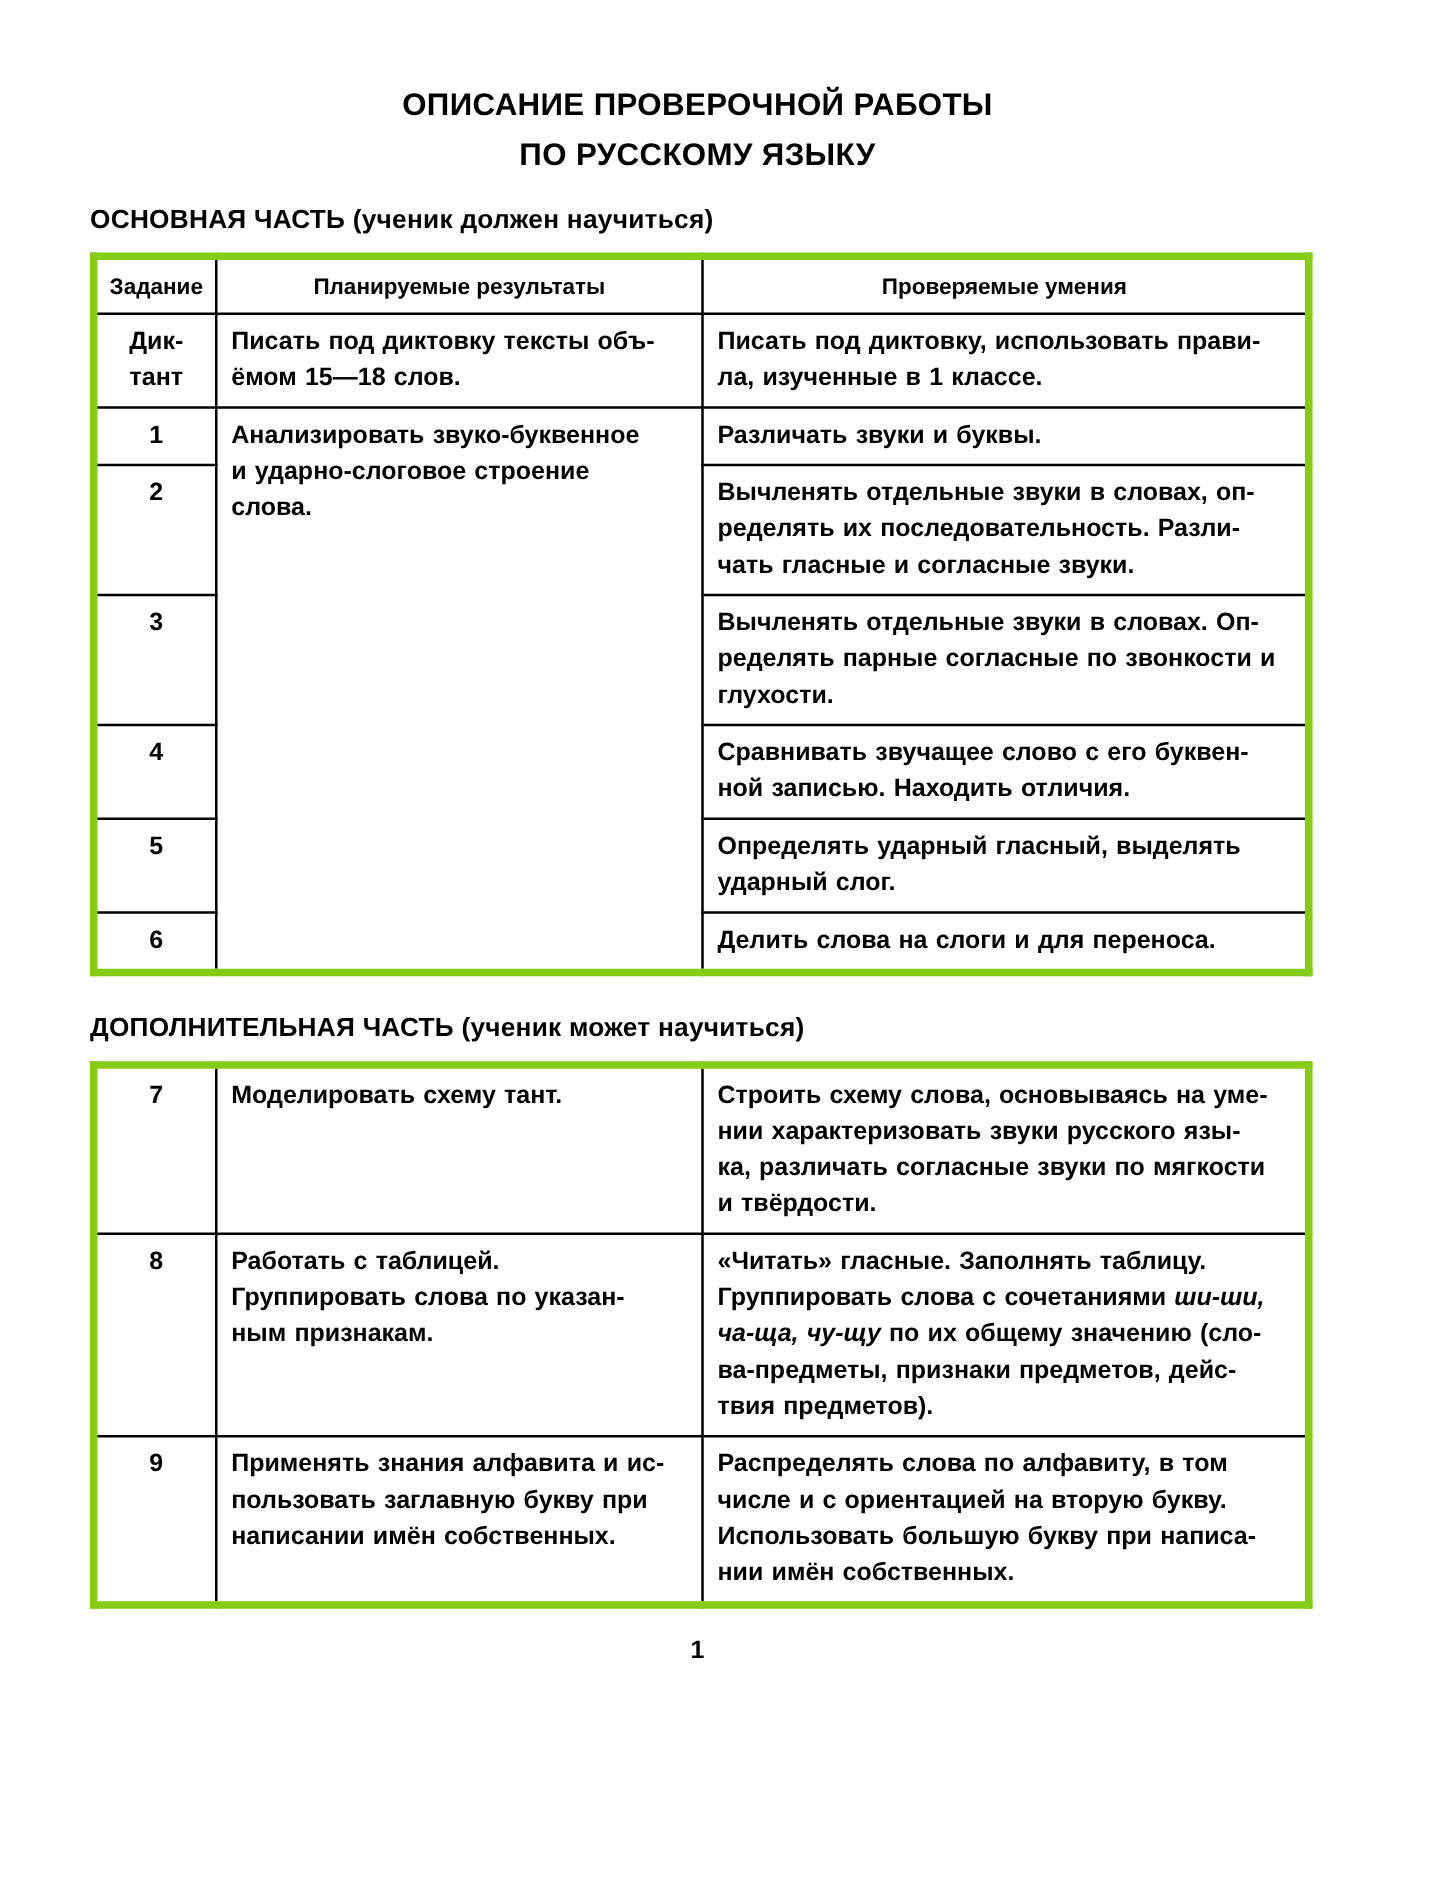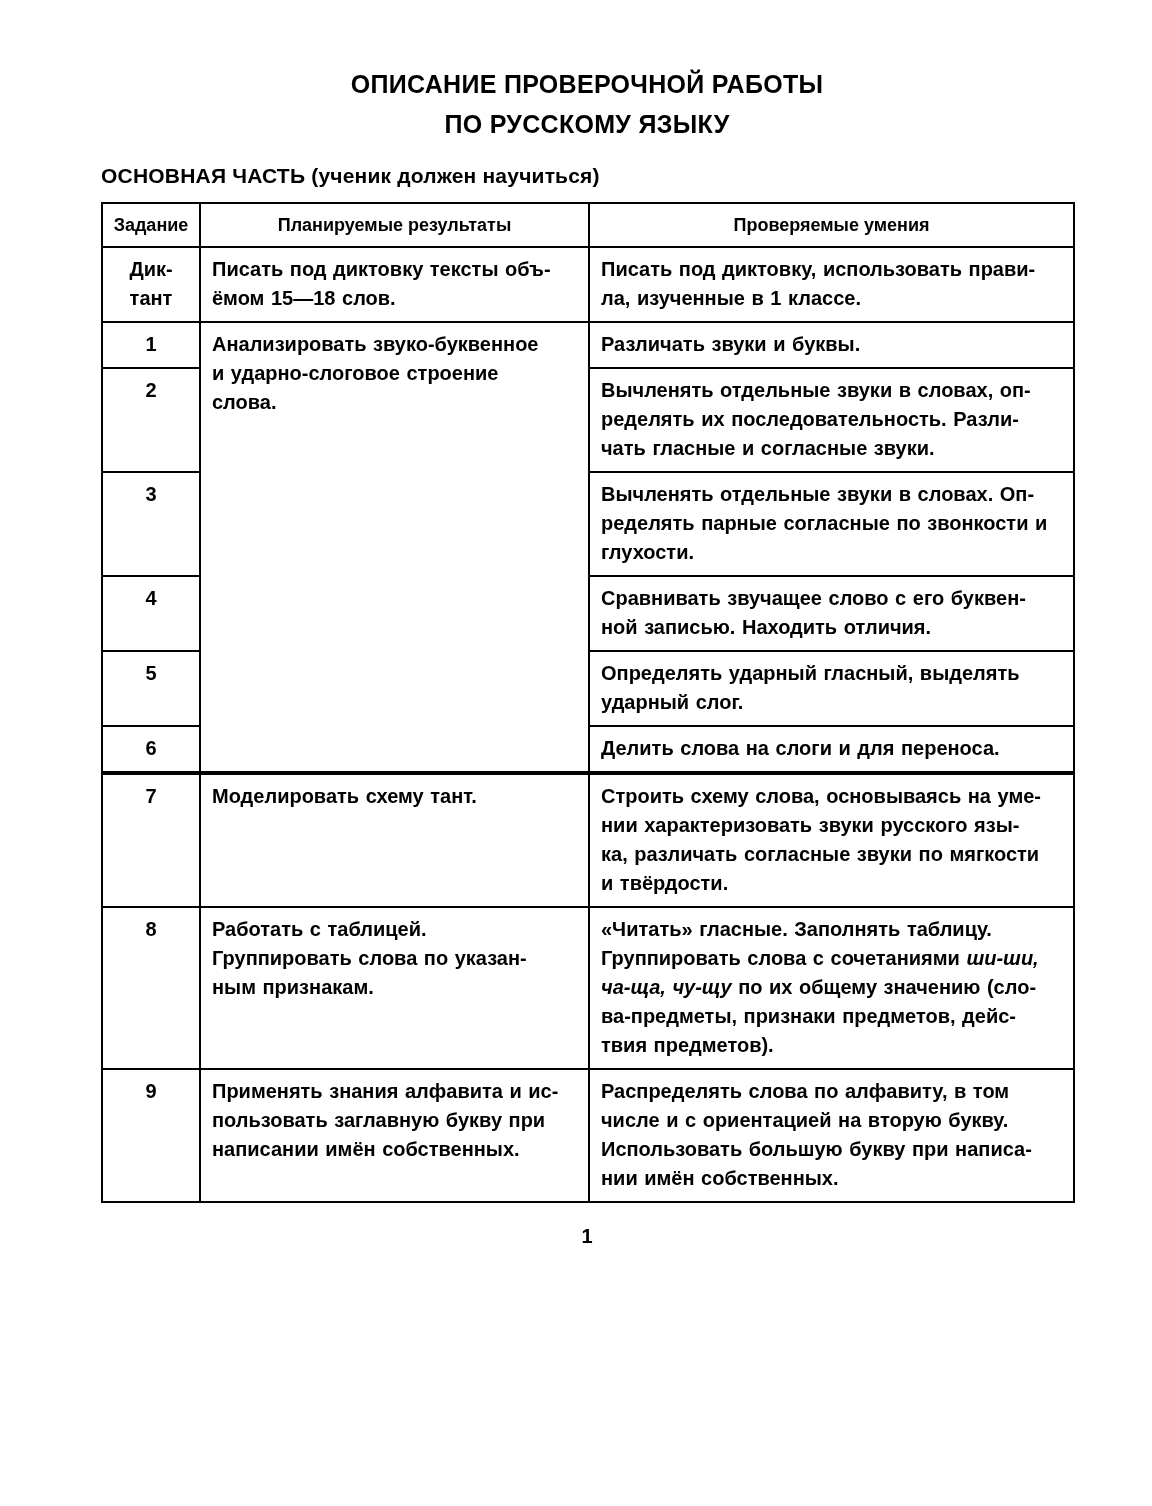--- a/index.html
+++ b/index.html
@@ -12,21 +12,21 @@
   .page {
     position: relative;
     width: 1152px;
     height: 1506px;
     background: #ffffff;
     box-sizing: border-box;
     padding-top: 64px;
   }
   .content {
     width: 972px;
-    margin-left: 101px;
+    margin-left: 72px;
   }
   .doc-title {
     text-align: center;
     font-size: 25px;
     font-weight: bold;
     line-height: 40px;
     margin: 0 0 20px 0;
     letter-spacing: 0.3px;
     white-space: pre-line;
   }
@@ -37,21 +37,21 @@
     letter-spacing: 0.2px;
     margin: 0 0 14px 0;
   }
   .section-heading.additional {
     margin-top: 30px;
   }
   table.spec-table {
     border-collapse: collapse;
     table-layout: fixed;
     width: 972px;
-    border: 1px solid #84cc16;
+    border: 6px solid #84cc16;
   }
   table.spec-table th,
   table.spec-table td {
     border: 2px solid #000;
     vertical-align: top;
     font-weight: bold;
     box-sizing: border-box;
   }
   table.spec-table th {
     font-size: 18px;
@@ -139,20 +139,21 @@
         <td>Определять ударный гласный, выделять
 ударный слог.</td>
       </tr>
       <tr>
         <td class="task">6</td>
         <td>Делить слова на слоги и для переноса.</td>
       </tr>
     </tbody>
       </table>
 
+    <h2 class="section-heading additional">ДОПОЛНИТЕЛЬНАЯ ЧАСТЬ (ученик может научиться)</h2>
 
     <table class="spec-table">
       <colgroup>
         <col style="width:98px">
         <col style="width:389px">
         <col style="width:485px">
       </colgroup>
       <tbody>
           <tr>
         <td class="task">7</td>

